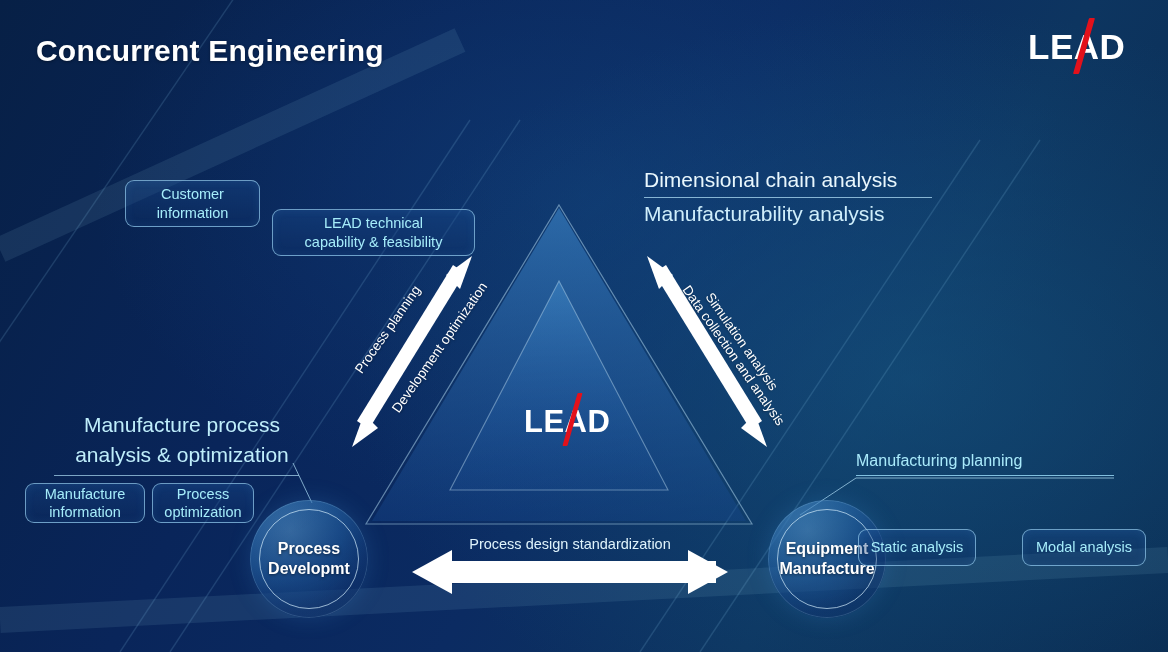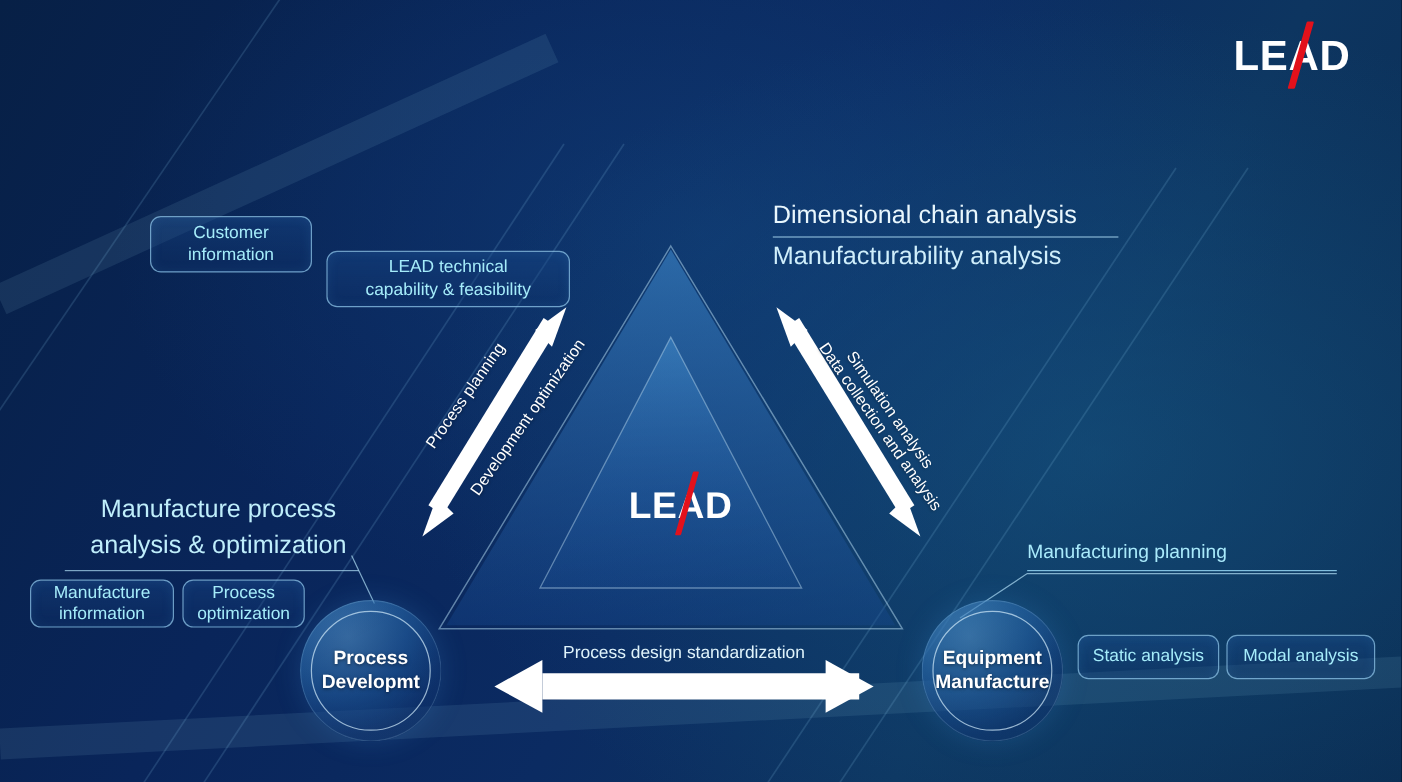--- a/index.html
+++ b/index.html
@@ -79,21 +79,21 @@
     text-align:center;
     display:flex; align-items:center; justify-content:center;
     padding:5px 10px;
     background:linear-gradient(180deg, rgba(25,74,140,.42) 0%, rgba(14,48,105,.30) 100%);
     box-shadow:inset 0 0 10px rgba(80,160,220,.12);
   }
   #pill-customer  { left:125px; top:180px; width:135px; height:47px; }
   #pill-lead      { left:272px; top:180px; width:203px; height:47px;margin-top:29px; }
   #pill-manuf-info{ left:25px;  top:483px; width:120px; height:40px; }
   #pill-proc-opt  { left:152px; top:483px; width:102px; height:40px; }
-  #pill-static    { left:898px; top:529px; width:118px; height:37px; }
+  #pill-static    { left:858px; top:529px; width:118px; height:37px; }
   #pill-modal     { left:1022px;top:529px; width:124px; height:37px; }
 
   
   .ann{ position:absolute; color:#e9f7fd; font-size:21px; line-height:1.42; }
   .ann .l2{ color:#cfeefb; }
   #ann-top-right{ left:644px; top:165px; width:300px; }
   #ann-top-right .rule{
     width:288px; height:1px; background:rgba(175,222,245,.75);
     margin:2px 0 1px 0;
   }
@@ -186,20 +186,21 @@
       <path d="M452,561 L716,561 L716,583 L452,583 Z"></path>
       <path d="M728,572 L688,550 L688,594 Z"></path>
     </g>
 
     <g stroke="#a9d7ef" stroke-opacity=".75" stroke-width="1" fill="none">
       <path d="M293,463 L312,503"></path>
       <path d="M1114,478 L856,478 L800,515"></path>
     </g>
   </svg>
 
+  <div class="title">Concurrent Engineering</div>
 
   <div class="logo" id="logo-top">
     <div class="lt">LEAD</div>
     <div class="slash"></div>
   </div>
 
   <div class="logo" id="logo-center">
     <div class="lt">LEAD</div>
     <div class="slash"></div>
   </div>

